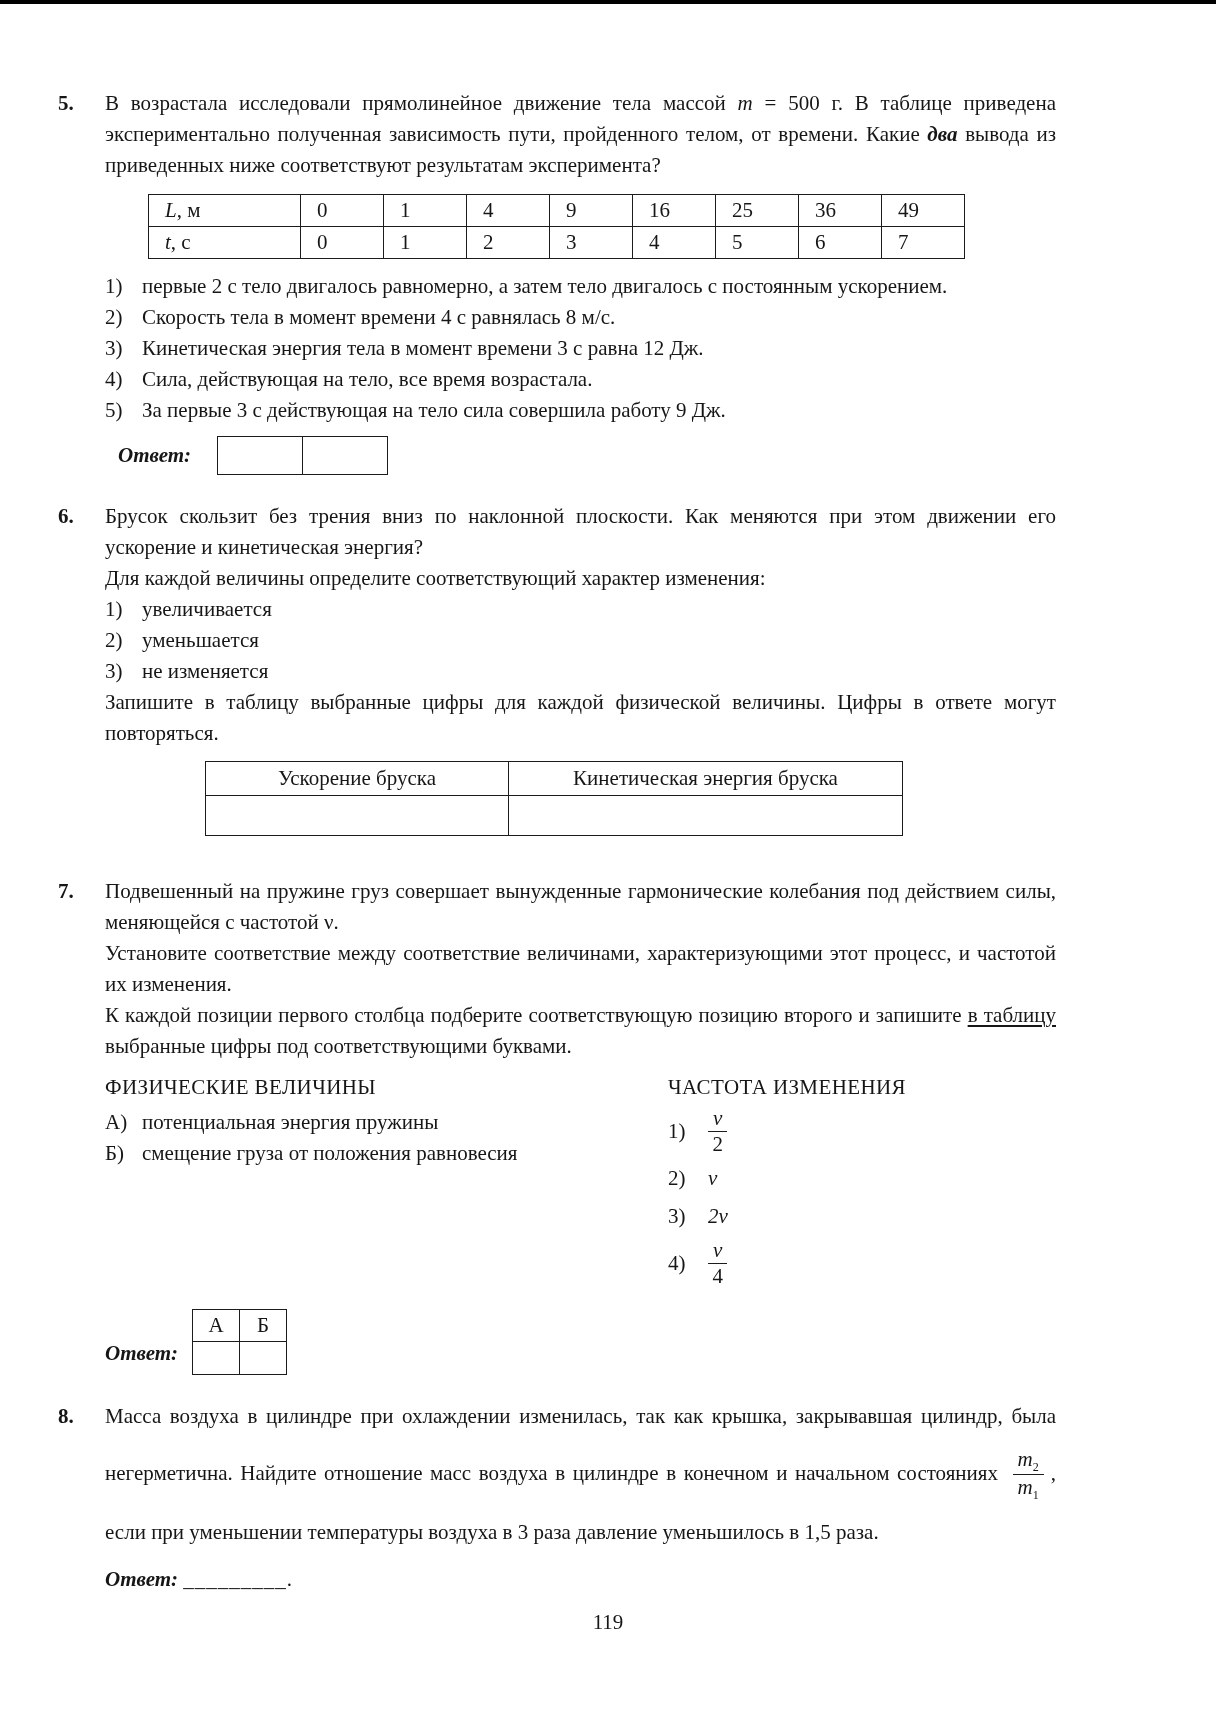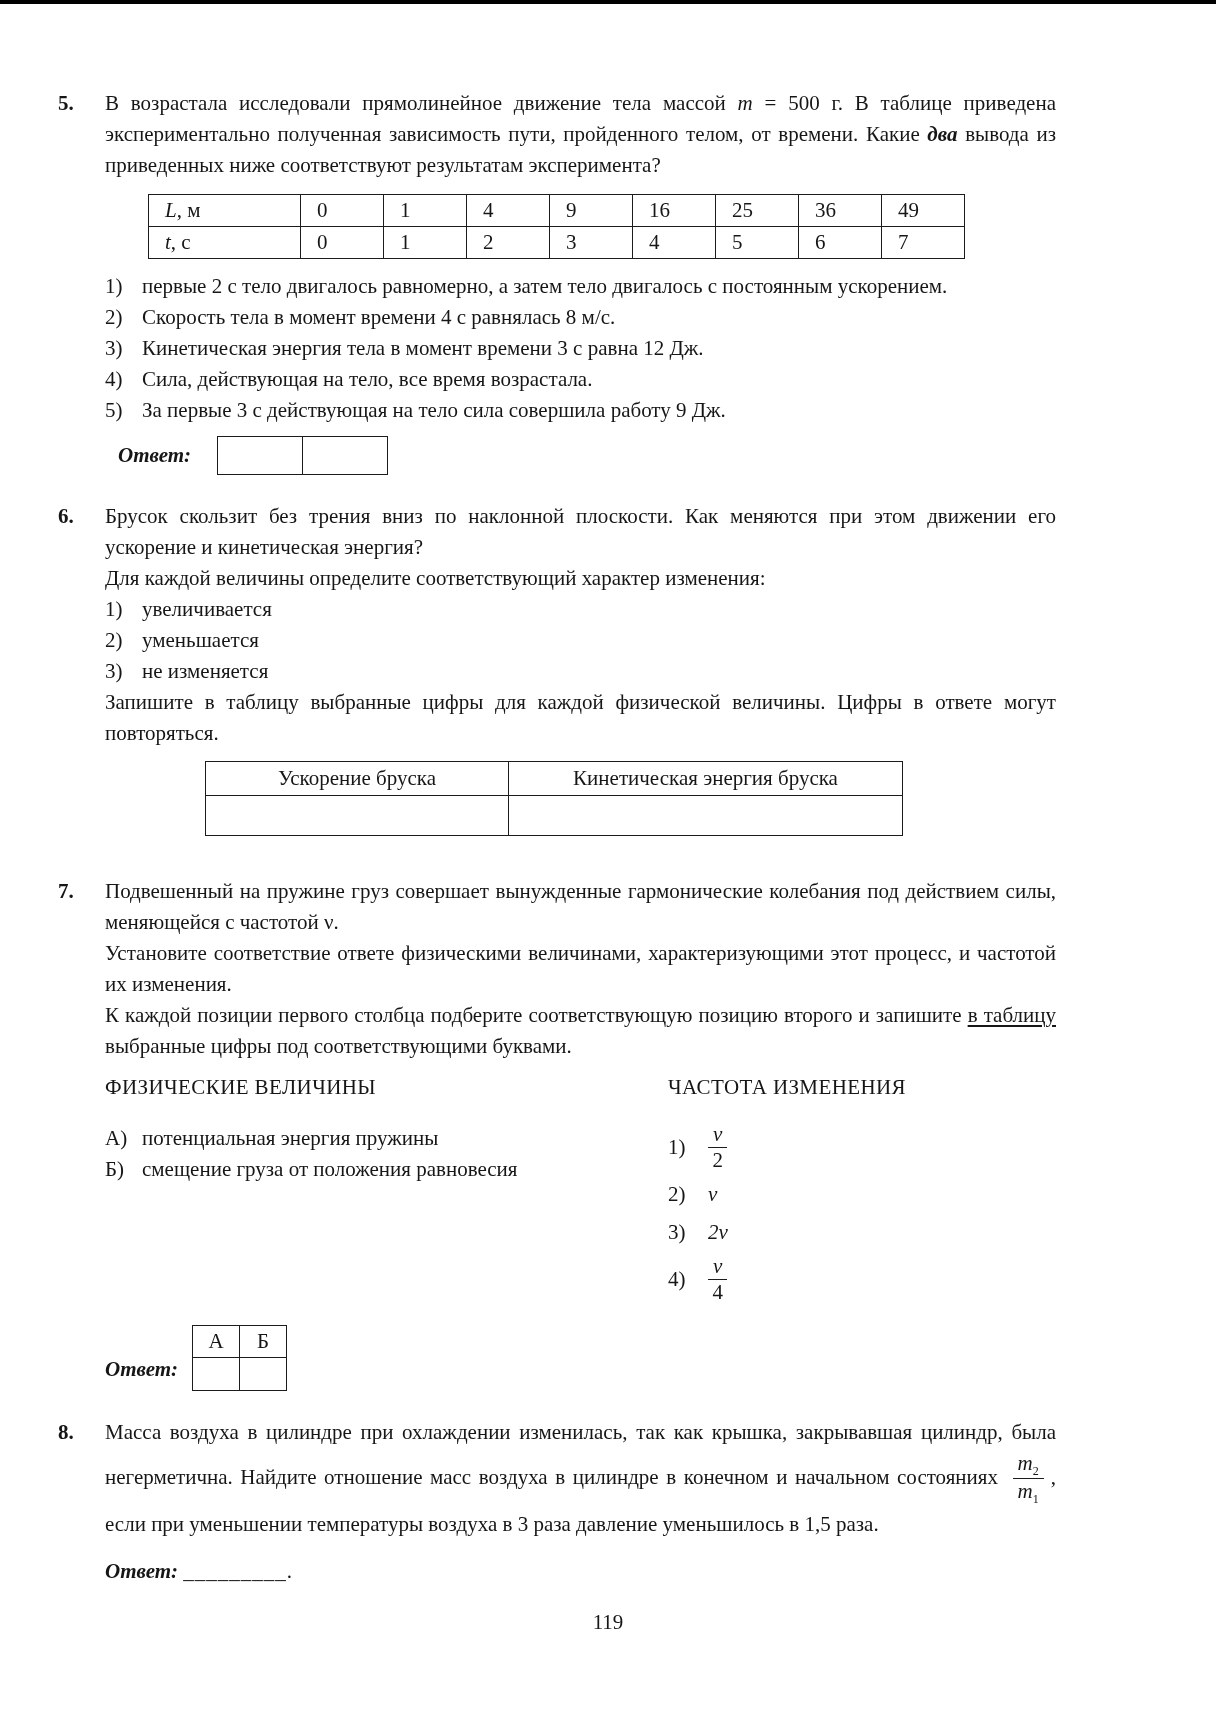--- a/index.html
+++ b/index.html
@@ -43,41 +43,41 @@
   .t6 td { border:1.5px solid #1c1c1c; text-align:center; padding:0 10px; }
   .t6 .hdr td { height:34px; }
   .t6 .empty td { height:40px; }
   .t6 td.c1 { width:303px; }
   .t6 td.c2 { width:394px; }
 
   
   .cols { display:flex; margin-top:10px; }
   .colL { width:563px; flex-shrink:0; }
   .colR { flex:1; }
-  .colhead { margin-bottom:20px; letter-spacing:0.4px; }
+  .colhead { margin-bottom:4px; letter-spacing:0.4px; }
   .ritem { display:flex; align-items:center; margin-bottom:7px; }
   .ritem .onum { width:40px; flex-shrink:0; }
   .val { font-style:italic; }
 
   .frac { display:inline-block; text-align:center; vertical-align:middle; line-height:23px; }
   .fnum { display:block; border-bottom:1.5px solid #1c1c1c; padding:0 5px 1px; }
   .fden { display:block; padding-top:1px; }
   sub { font-size:12px; line-height:1; }
 
   .answer-row7 { display:flex; align-items:flex-end; margin-top:14px; }
   .answer-row7 .otvet { padding-bottom:6px; }
   .ansbox7 { border-collapse:collapse; margin-left:14px; }
   .ansbox7 td { border:1.5px solid #1c1c1c; width:47px; text-align:center; padding:0; }
   .ansbox7 .hdr td { height:29px; }
   .ansbox7 .empty td { height:33px; }
 
   .underline { text-decoration:underline; text-underline-offset:3px; }
 
   .p8p { line-height:31px; }
-  .inlf { margin:4px 7px; }
+  .inlf { margin:16px 7px; }
   .ansline { margin-top:16px; }
   .blank { letter-spacing:1px; }
 
   .pagenum { position:absolute; left:0; right:0; bottom:74px; text-align:center; }
 </style>
 </head>
 <body>
 
 <div class="page">
   <div class="scan-top"></div>
@@ -186,21 +186,21 @@
           </tr>
         </tbody>
       </table>
     </div>
   </section>
 
   <section class="problem">
     <div class="pnum">7.</div>
     <div class="pbody">
       <p class="para">Подвешенный на пружине груз совершает вынужденные гармонические колебания под действием силы, меняющейся с частотой ν.</p>
-      <p class="para">Установите соответствие ответе физическими величинами, характеризующими этот процесс, и частотой их изменения.</p>
+      <p class="para">Установите соответствие между соответствие величинами, характеризующими этот процесс, и частотой их изменения.</p>
       <p class="para"><span>К каждой позиции первого столбца подберите соответствующую позицию второго и запишите </span><span class="underline">в таблицу</span><span> выбранные цифры под соответствующими буквами.</span></p>
 
       <div class="cols">
         <div class="colL">
           <div class="colhead">ФИЗИЧЕСКИЕ ВЕЛИЧИНЫ</div>
           <div class="opt">
             <span class="onum">А)</span>
             <span class="otext">потенциальная энергия пружины</span>
           </div>
           <div class="opt">

